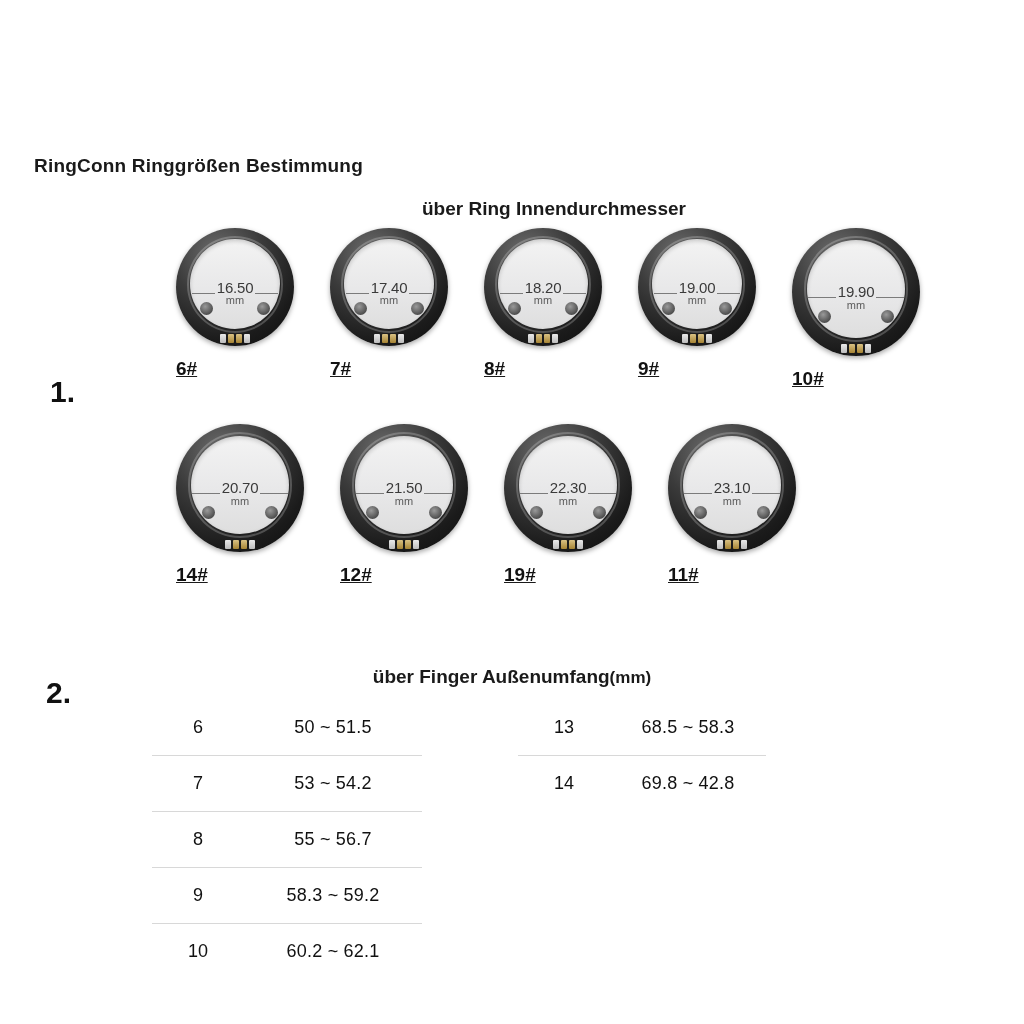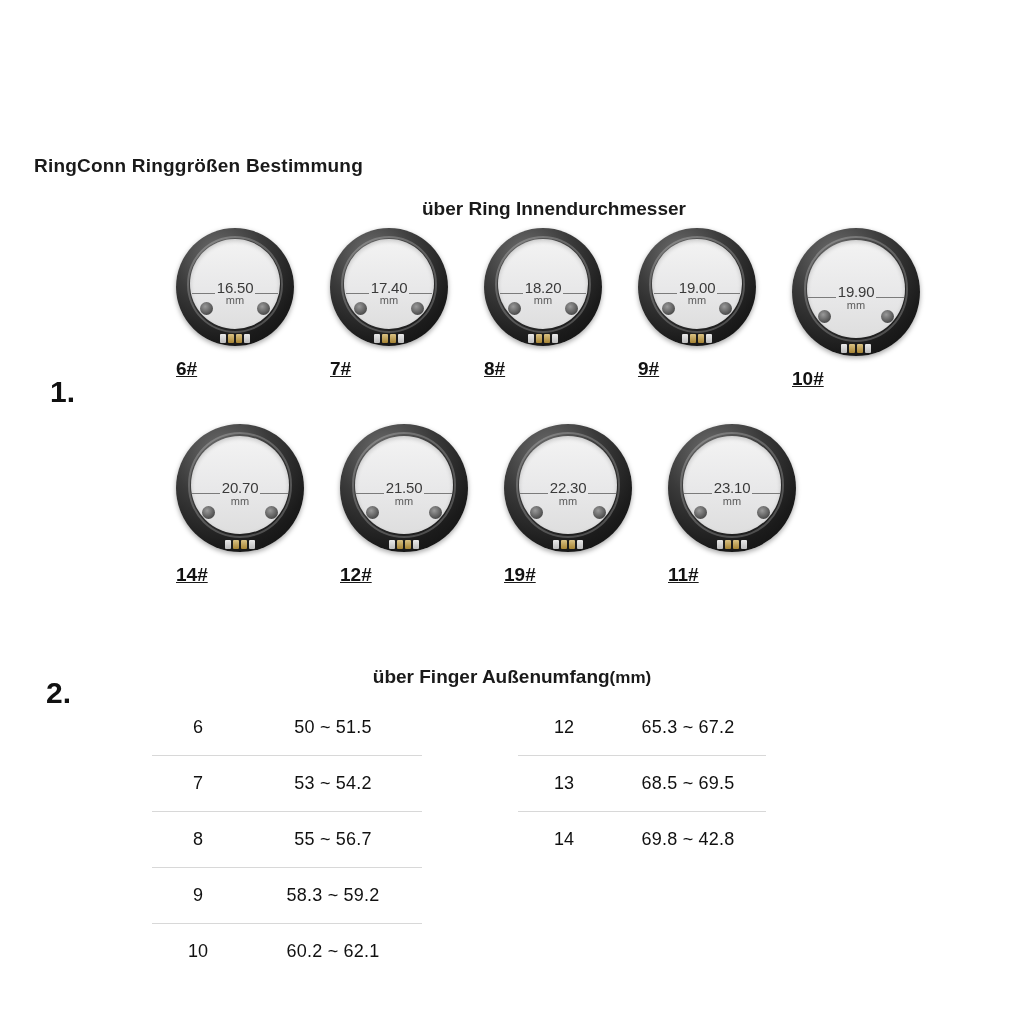--- a/index.html
+++ b/index.html
@@ -474,24 +474,20 @@
     <div class="trange">58.3 ~ 59.2</div>
   </div>
   <div class="trow">
     <div class="tsize">10</div>
     <div class="trange">60.2 ~ 62.1</div>
   </div>
 </div>
 
 <div class="table right">
   <div class="trow">
-    <div class="tsize">12</div>
-    <div class="trange">65.3 ~ 67.2</div>
-  </div>
-  <div class="trow">
     <div class="tsize">13</div>
-    <div class="trange">68.5 ~ 69.5</div>
+    <div class="trange">68.5 ~ 58.3</div>
   </div>
   <div class="trow">
     <div class="tsize">14</div>
     <div class="trange">69.8 ~ 42.8</div>
   </div>
 </div>
 
 </body></html>

